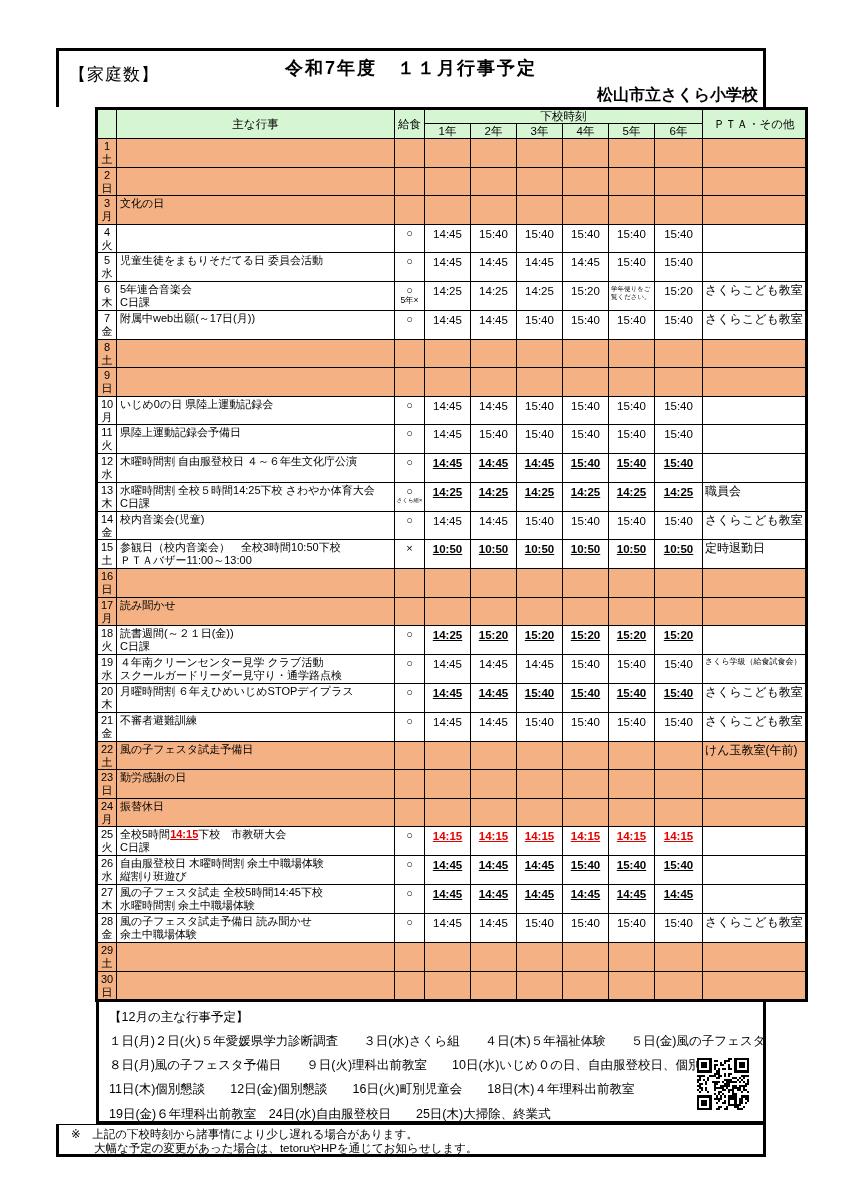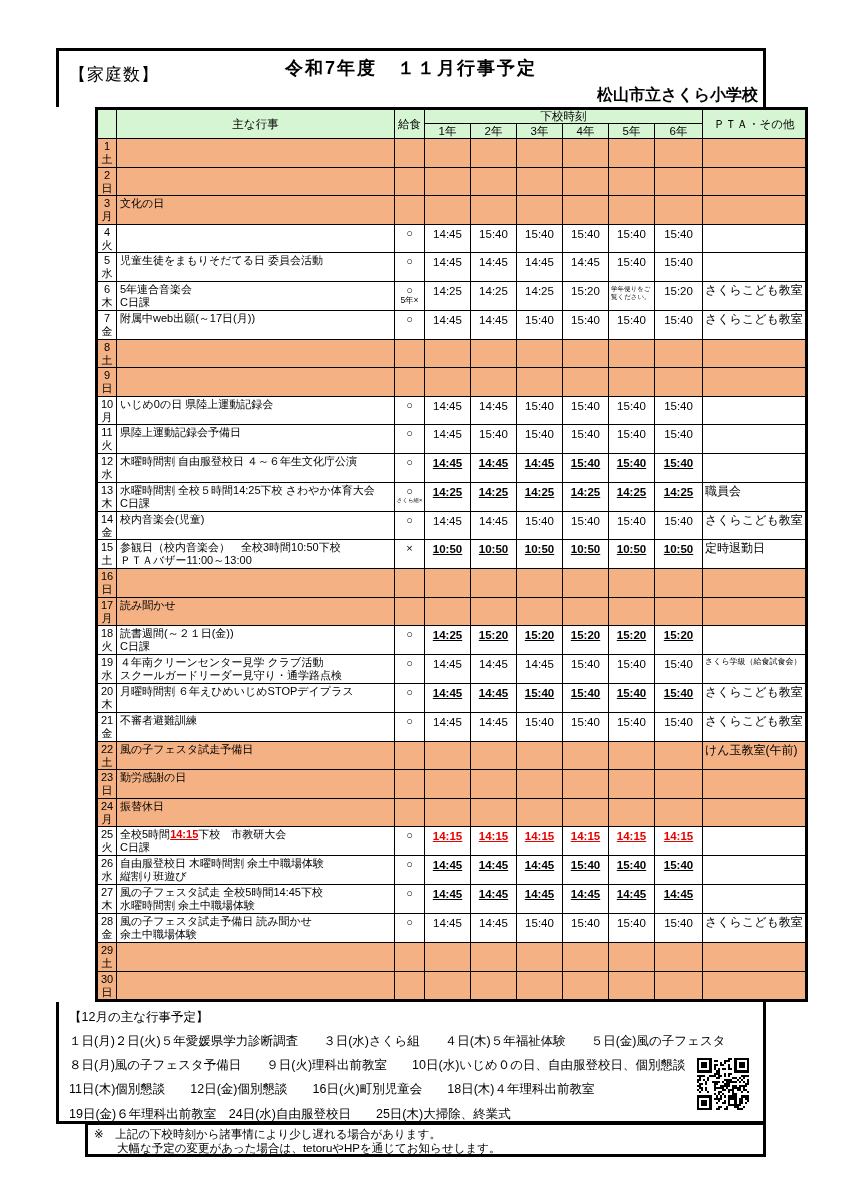--- a/index.html
+++ b/index.html
@@ -31,27 +31,27 @@
   .lunch-note.tiny { font-size:5.5px; line-height:6px; }
   td.c-time { text-align:center; font-size:11.5px; padding-top:3px; }
   td.c-time.cell-note { font-size:6.5px; line-height:8px; text-align:left; padding:3px 1px 0 2px; }
   td.c-pta { padding:2px 2px; font-size:12px; line-height:12.5px; text-align:left; }
   td.c-pta.pta-small { font-size:8px; line-height:10px; }
   .t-bold { font-weight:bold; text-decoration:underline; }
   .t-red  { font-weight:bold; text-decoration:underline; color:var(--red,#e60000); }
   .red-seg { font-weight:bold; text-decoration:underline; color:var(--red,#e60000); }
 
   
-  .december { position:relative; border:3px solid #000; border-top:none; height:122px; padding:3px 10px 0 10px; font-size:12.5px; }
+  .december { position:relative; border:3px solid #000; border-top:none; height:122px; padding:3px 10px 0 10px; font-size:12.5px;margin-left:40px; }
   .december .dline { line-height:24.2px; white-space:nowrap; }
   .hp-note { position:absolute; right:74px; bottom:14px; font-weight:bold; font-size:12.5px; }
   .qr { position:absolute; right:14px; bottom:11px; width:52px; height:52px; }
 
   
-  .footnote { border:3px solid #000; border-top:1.6px solid #000; height:33px; padding:2px 6px; font-size:11.5px; line-height:14.5px;margin-left:29px; }
+  .footnote { border:3px solid #000; border-top:1.6px solid #000; height:33px; padding:2px 12px; font-size:11.5px; line-height:14.5px; }
 </style>
 </head>
 <body>
 
 <div class="page">
   <div class="doc">
 
     <div class="titlebar">
       <span class="household">【家庭数】</span>
       <span class="doc-title">令和7年度　１１月行事予定</span>

